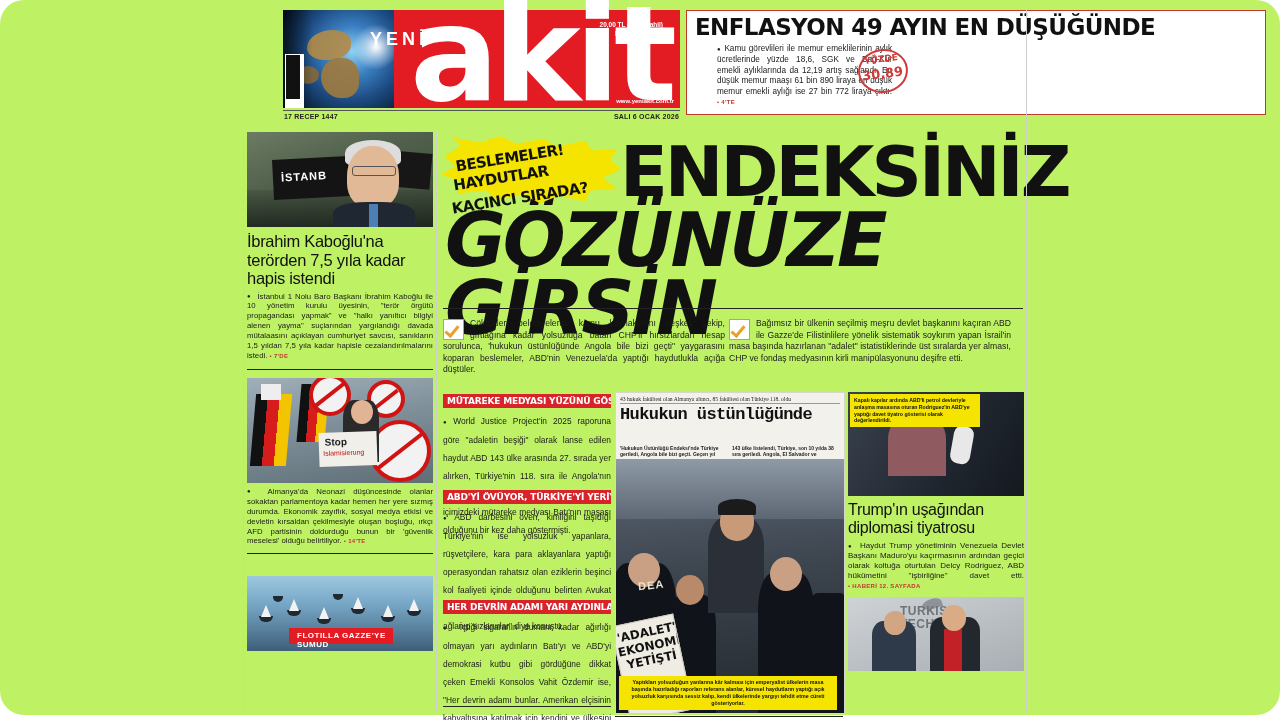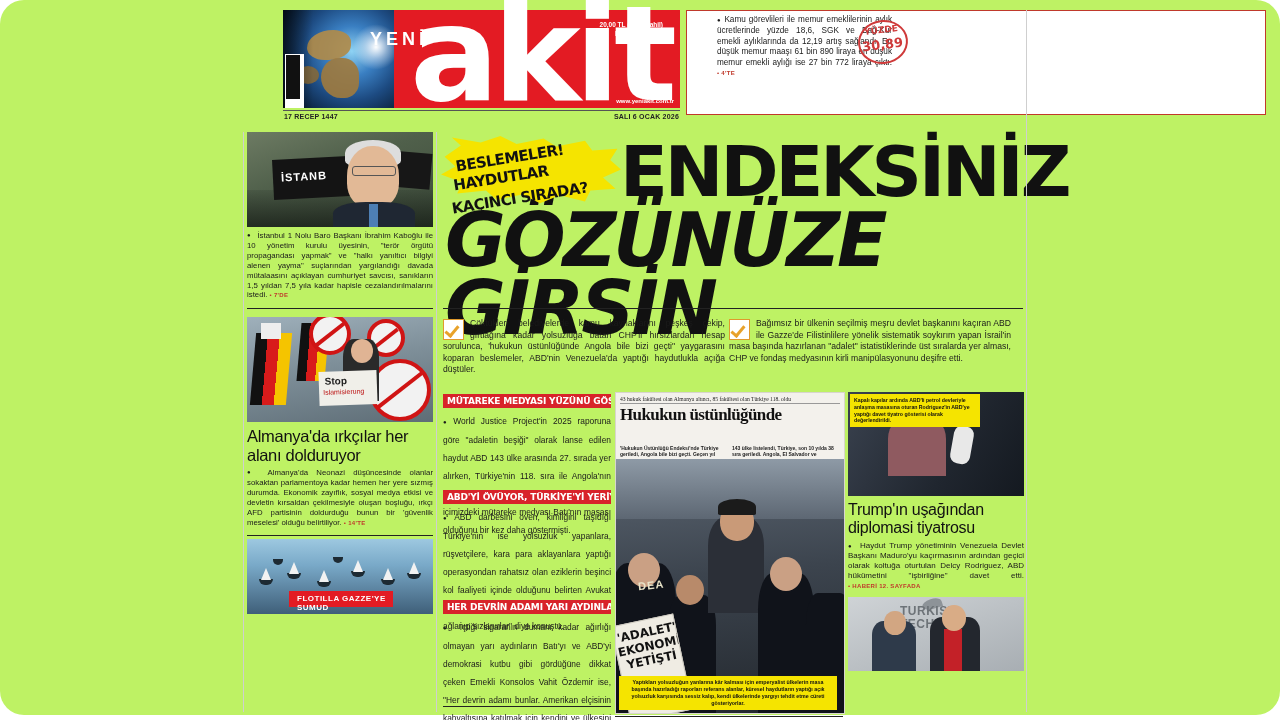--- a/index.html
+++ b/index.html
@@ -101,21 +101,21 @@
   #p3 .banner{position:absolute;left:42px;top:52px;width:104px;height:16px;background:#e31b23;}
   #p3 .banner span{position:absolute;left:8px;top:3px;color:#fff;font-size:8px;font-weight:bold;letter-spacing:.5px;}
 
   
   .redban{background:#d8232a;color:#fff;font-size:9px;font-weight:bold;letter-spacing:-0.2px;padding:2px 4px;font-family:"DejaVu Sans",sans-serif;white-space:nowrap;overflow:hidden;}
   .midbody{font-size:8.4px;line-height:18px;color:#1a1a1a;text-align:justify;margin-top:4px;}
 
   
   #clip{left:615px;top:392px;width:228px;height:320px;background:#f3f1ec;border:1px solid #d8d5cd;overflow:hidden;}
   #clip .kicker{position:absolute;left:4px;top:3px;width:220px;font-size:5.6px;color:#222;font-family:"Liberation Serif",serif;border-bottom:1px solid #999;padding-bottom:1px;}
-  #clip h3{position:absolute;left:4px;top:13px;width:222px;margin:0;font-size:17px;line-height:18px;font-weight:bold;color:#111;font-family:Liberation Serif, serif;letter-spacing:-0.6px;}
+  #clip h3{position:absolute;left:4px;top:13px;width:222px;margin:0;font-size:17px;line-height:18px;font-weight:bold;color:#111;font-family:Liberation Mono, monospace;letter-spacing:-0.6px;}
   #clip .sub{position:absolute;left:4px;top:52px;width:218px;font-size:5px;line-height:6.4px;font-weight:bold;color:#222;}
   #clipphoto{position:absolute;left:0;top:66px;width:228px;height:254px;background:linear-gradient(175deg,#5d6773 0%,#3c444e 45%,#23282e 100%);overflow:hidden;}
   #clipphoto .sky{position:absolute;left:0;top:0;width:228px;height:60px;background:linear-gradient(180deg,#8e9aa6,#5d6773);}
   #clipphoto .agent{position:absolute;bottom:0;background:#10131a;border-radius:26% 26% 0 0;}
   #clipphoto .head{position:absolute;background:#caa084;border-radius:50%;}
   #clipphoto .dea{position:absolute;left:22px;top:120px;color:#e9e4c9;font-size:11px;font-weight:bold;letter-spacing:1px;transform:rotate(-6deg);}
   #clipphoto .maduro{position:absolute;left:92px;top:58px;width:56px;height:96px;background:#2b2f37;border-radius:30% 30% 0 0;}
   #clipphoto .mhead{position:absolute;left:104px;top:44px;width:34px;height:38px;background:#c99a78;border-radius:48%;}
   #clipphoto .mhair{position:absolute;left:102px;top:40px;width:38px;height:16px;background:#1b1b1b;border-radius:50% 50% 10% 10%;}
   #cliptitle2{position:absolute;left:4px;top:160px;width:62px;height:96px;background:#efece3;transform:rotate(-12deg);border:1px solid #cbc7bd;overflow:hidden;}
@@ -173,20 +173,21 @@
       </div>
       <div id="weburl">www.yeniakit.com.tr</div>
     </div>
   </div>
   <div id="datestrip" class="abs">
     <span class="dl">17 RECEP 1447</span>
     <span class="dr">SALI 6 OCAK 2026</span>
   </div>
 
   <div class="abs" id="inflation">
+    <h2>ENFLASYON 49 AYIN EN DÜŞÜĞÜNDE</h2>
     <div class="cols">
       <div class="col right">
         <span class="bullet">Kamu görevlileri ile memur emeklilerinin aylık ücretlerinde yüzde 18,6, SGK ve Bağ-Kur emekli aylıklarında da 12,19 artış sağlandı. En düşük memur maaşı 61 bin 890 liraya en düşük memur emekli aylığı ise 27 bin 772 liraya çıktı.</span>
         <span class="pageref">• 4'TE</span>
       </div>
       <div id="stamp">
         <div class="ink"></div>
         <div class="t1">YÜZDE</div>
         <div class="t2">30,89</div>
       </div>
@@ -225,48 +226,48 @@
       <div class="banner2"></div>
       <div class="banner">
           <span>İSTANB</span>
         </div>
       <div class="hair"></div>
         <div class="face"></div>
         <div class="glass"></div>
       <div class="suit"></div>
         <div class="tie"></div>
     </div>
+    <div class="ph-title" style="margin-top:5px">İbrahim Kaboğlu'na terörden 7,5 yıla kadar hapis istendi</div>
     <div class="ph-body bullet">
       <span>İstanbul 1 Nolu Baro Başkanı İbrahim Kaboğlu ile 10 yönetim kurulu üyesinin, "terör örgütü propagandası yapmak" ve "halkı yanıltıcı bilgiyi alenen yayma" suçlarından yargılandığı davada mütalaasını açıklayan cumhuriyet savcısı, sanıkların 1,5 yıldan 7,5 yıla kadar hapisle cezalandırılmalarını istedi.</span>
       <span class="pageref">• 7'DE</span>
     </div>
     <div class="hr" style="margin-top:7px;"></div>
 
     <div class="photo" id="p2" style="margin-top:8px">
       <div class="flagG" style="left:6px;top:16px;"></div>
       <div class="flagG" style="left:52px;top:6px;height:58px;width:28px;"></div>
       <div class="nosign" style="left:62px;top:-4px;width:34px;height:34px;"></div>
       <div class="nosign" style="left:120px;top:2px;width:30px;height:30px;"></div>
       <div class="nosign" style="left:122px;top:42px;width:54px;height:54px;"></div>
       <div class="mosque"></div>
       <div class="pers"></div>
         <div class="pershead"></div>
       <div class="stopsign">
         <b>Stop</b>
         <i>Islamisierung</i>
       </div>
     </div>
-    <div class="ph-title" style="margin-top:5px">Almanya'da ırkçılar her alanı dolduruyor</div>
     <div class="ph-body bullet">
       <span>Almanya'da Neonazi düşüncesinde olanlar sokaktan parlamentoya kadar hemen her yere sızmış durumda. Ekonomik zayıflık, sosyal medya etkisi ve devletin kırsaldan çekilmesiyle oluşan boşluğu, ırkçı AFD partisinin doldurduğu bunun bir 'güvenlik meselesi' olduğu belirtiliyor.</span>
       <span class="pageref">• 14'TE</span>
     </div>
     <div class="hr" style="margin-top:6px;"></div>
 
-    <div class="photo" id="p3" style="margin-top:3px">
+    <div class="photo" id="p3" style="margin-top:22px">
       <div class="boat" style="left:12px;top:40px"></div>
         <div class="sail" style="left:14px;top:29px"></div>
       <div class="boat" style="left:40px;top:34px"></div>
         <div class="sail" style="left:42px;top:23px"></div>
       <div class="boat" style="left:70px;top:42px"></div>
         <div class="sail" style="left:72px;top:31px"></div>
       <div class="boat" style="left:104px;top:32px"></div>
         <div class="sail" style="left:106px;top:21px"></div>
       <div class="boat" style="left:134px;top:40px"></div>
         <div class="sail" style="left:136px;top:29px"></div>

